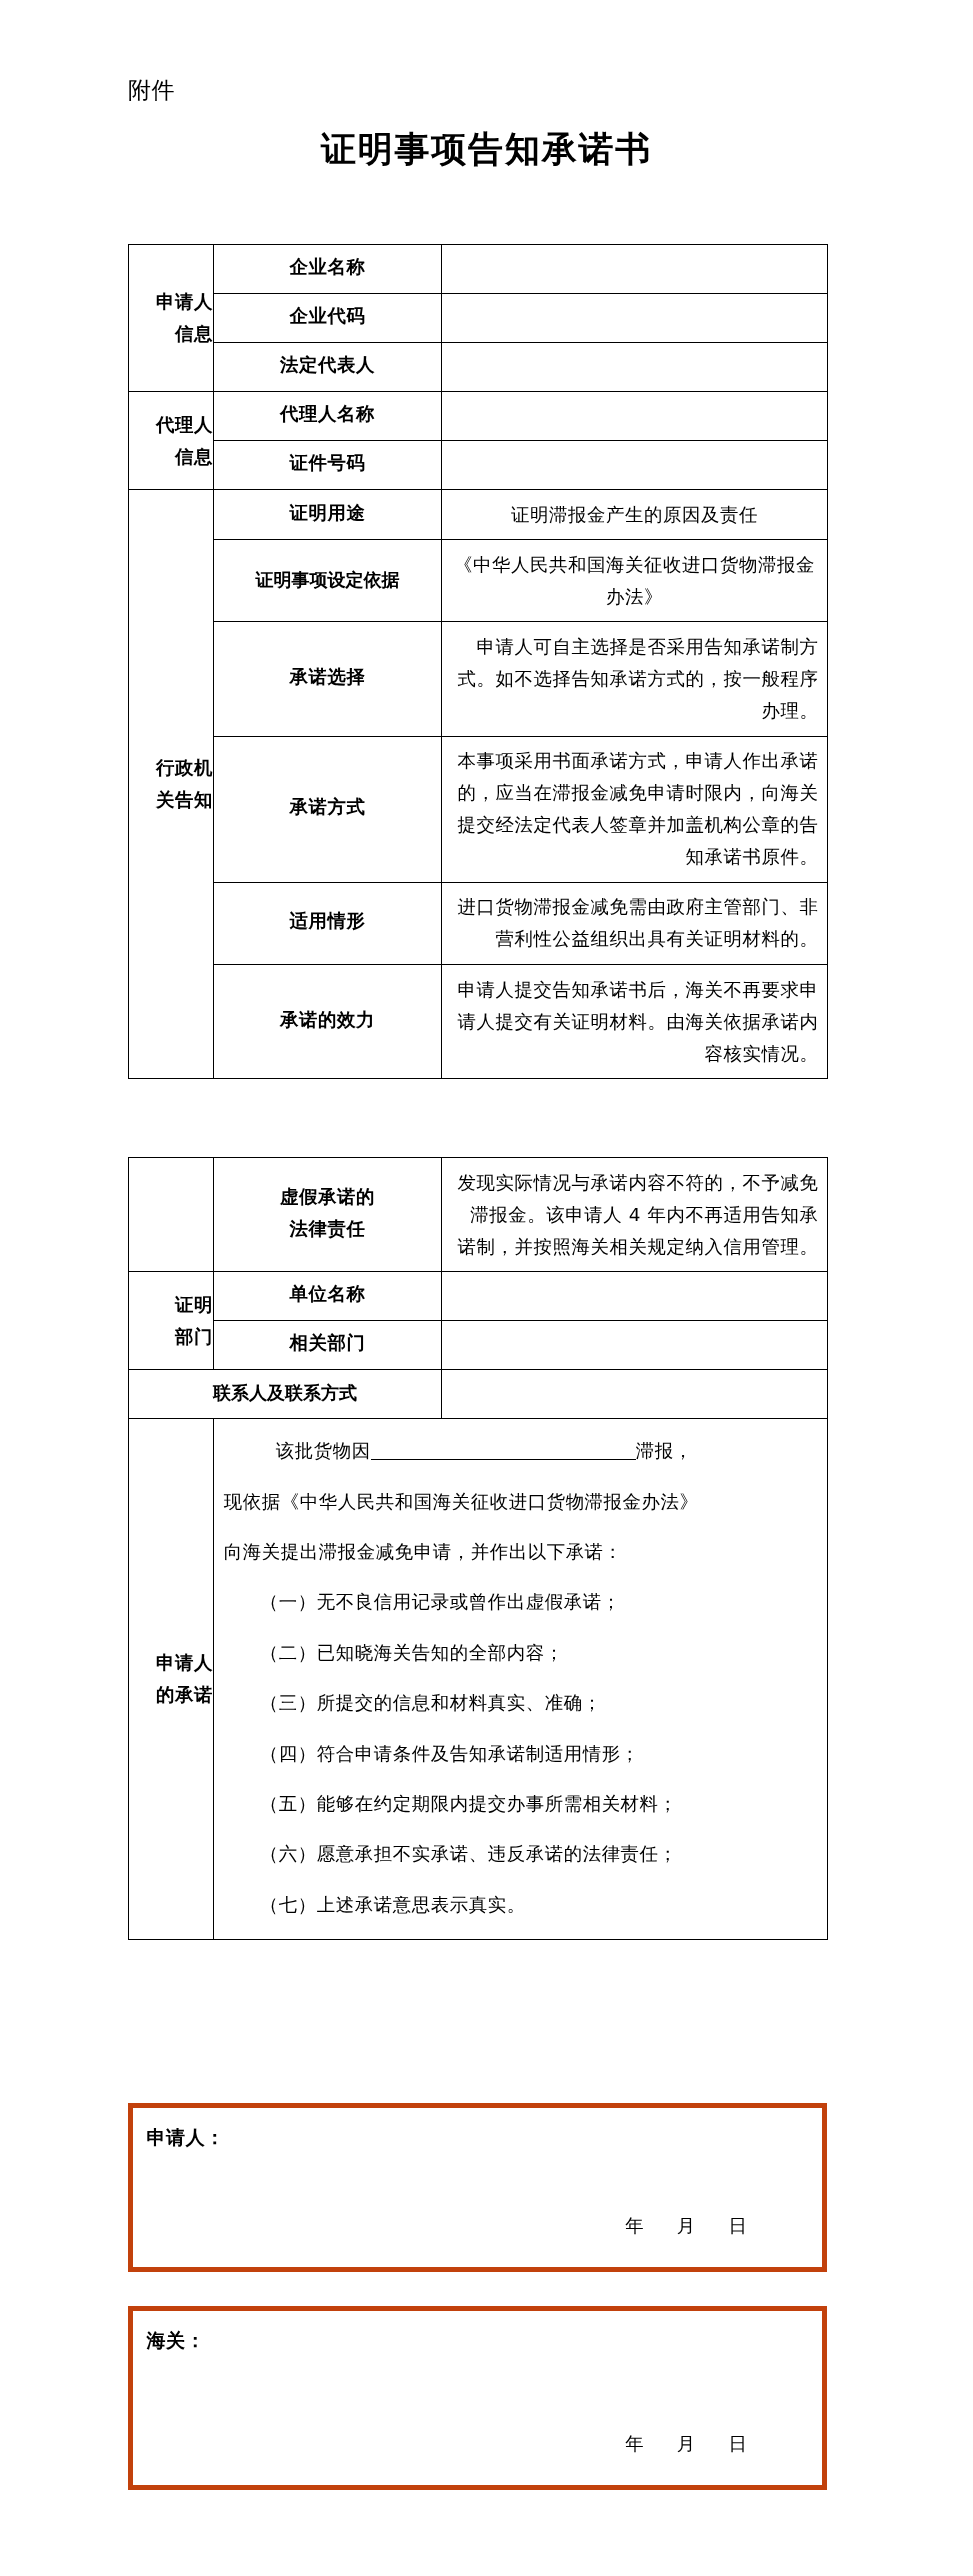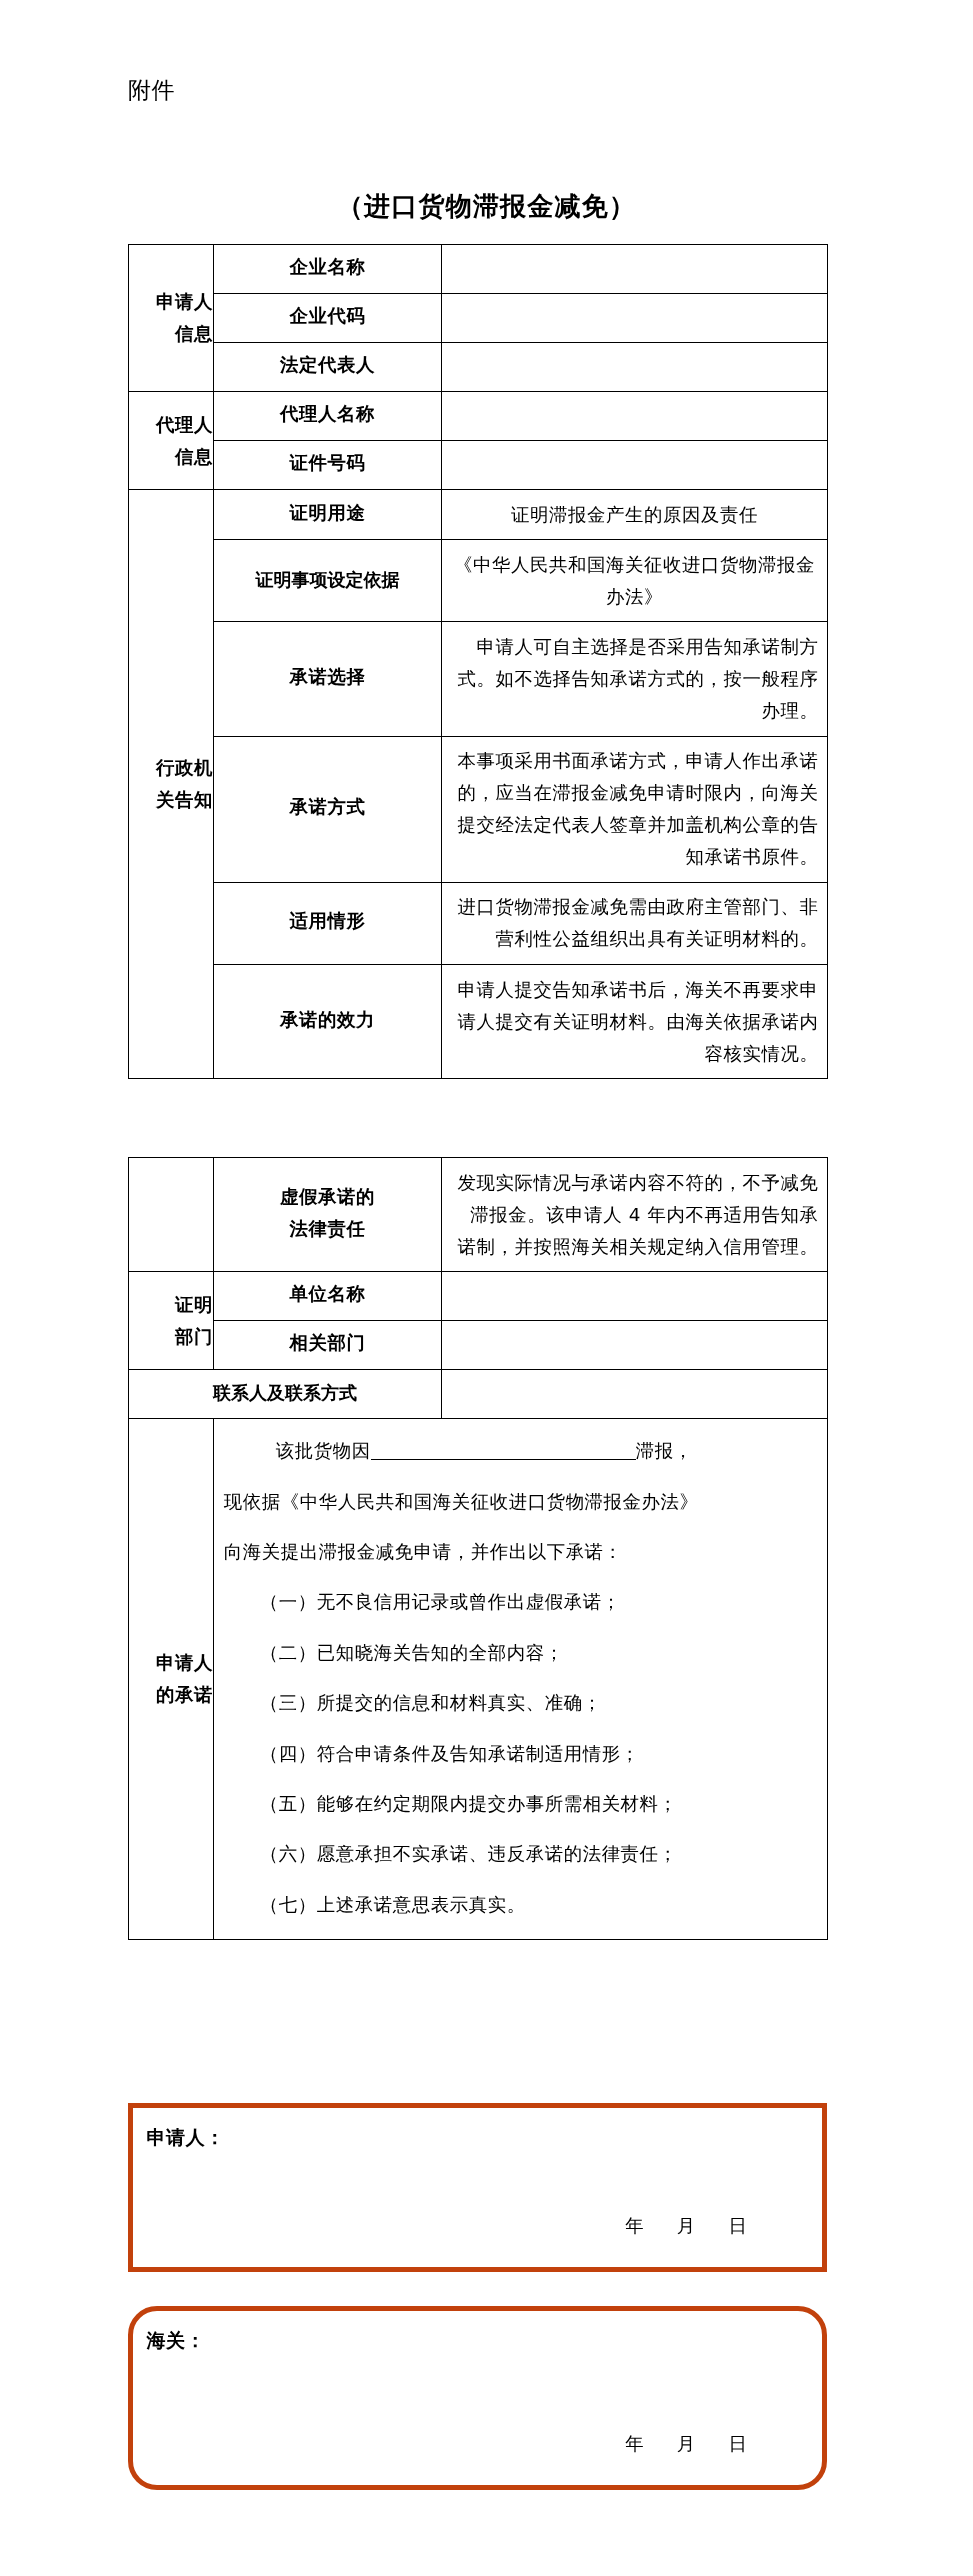--- a/index.html
+++ b/index.html
@@ -164,22 +164,22 @@
   .sig-date span:first-child{margin-left:0;}
   .sig-date span:last-child{margin-right:0;}
 </style>
 </head>
 <body>
 
 <div class="page">
 
   <div class="attach-label">附件</div>
 
-
-  <div class="doc-subtitle">（进口货物滞报金减免）</div>
+  <div class="doc-title">证明事项告知承诺书</div>
+
 
   <div class="tblwrap" style="top:244px;">
     <table class="form">
       <colgroup>
           <col class="c1">
           <col class="c2">
           <col class="c3">
         </colgroup>
       <tbody>
 
@@ -302,21 +302,21 @@
     </table>
   </div>
 
   <div class="sigbox" style="top:2103px;height:169px;">
     <div class="sig-name">申请人：</div>
     <div class="sig-date">
       <span>年</span><span>月</span><span>日</span>
     </div>
   </div>
 
-  <div class="sigbox" style="top:2306px;height:184px;border-radius:29px;">
+  <div class="sigbox" style="top:2306px;height:184px;">
     <div class="sig-name">海关：</div>
     <div class="sig-date">
       <span>年</span><span>月</span><span>日</span>
     </div>
   </div>
 
 </div>
 
 
 </body></html>

